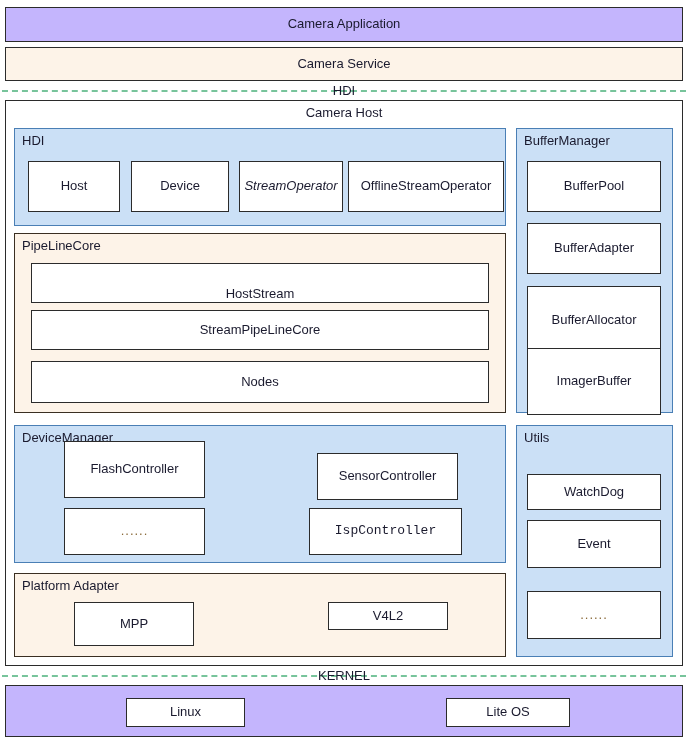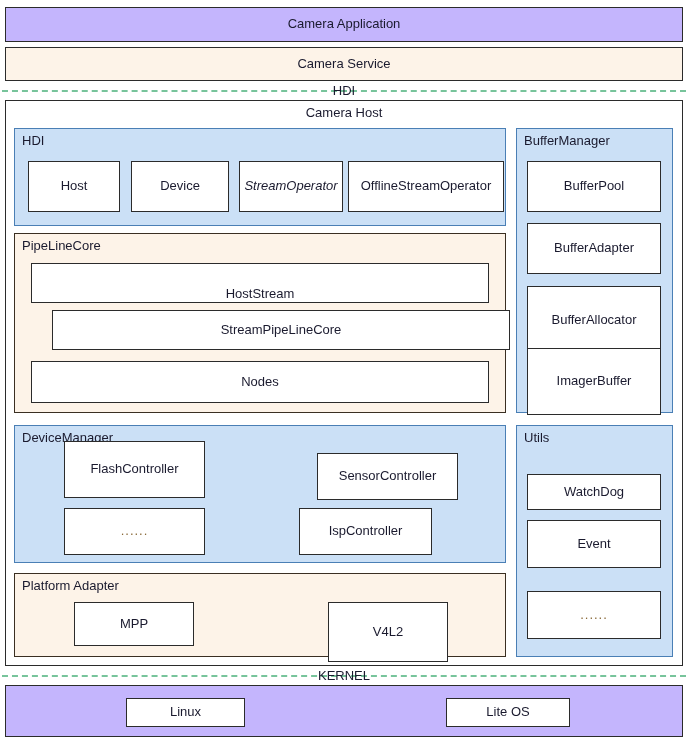--- a/index.html
+++ b/index.html
@@ -137,50 +137,50 @@
 <div class="box leaf" style="left:348px; top:161px; width:156px; height:51px;">
   <span>OfflineStreamOperator</span>
 </div>
 
 <div class="box panel-cream" style="left:14px; top:233px; width:492px; height:180px; display:block;">
   <span class="panel-label">PipeLineCore</span>
 </div>
 <div class="box leaf" style="left:31px; top:263px; width:458px; height:40px;align-items:flex-end;">
   <span>HostStream</span>
 </div>
-<div class="box leaf" style="left:31px; top:310px; width:458px; height:40px;margin-left:21px;">
+<div class="box leaf" style="left:31px; top:310px; width:458px; height:40px;">
   <span>StreamPipeLineCore</span>
 </div>
 <div class="box leaf" style="left:31px; top:361px; width:458px; height:42px;">
   <span>Nodes</span>
 </div>
 
 <div class="box panel-blue" style="left:14px; top:425px; width:492px; height:138px; display:block;">
   <span class="panel-label">DeviceManager</span>
 </div>
 <div class="box leaf" style="left:64px; top:441px; width:141px; height:57px;">
   <span>FlashController</span>
 </div>
 <div class="box leaf" style="left:317px; top:453px; width:141px; height:47px;">
   <span>SensorController</span>
 </div>
 <div class="box leaf" style="left:64px; top:508px; width:141px; height:47px;">
   <span class="dots">......</span>
 </div>
-<div class="box leaf" style="left:299px; top:508px; width:133px; height:47px;">
+<div class="box leaf" style="left:309px; top:508px; width:153px; height:47px;font-family:Liberation Mono, monospace;">
   <span>IspController</span>
 </div>
 
 <div class="box panel-cream" style="left:14px; top:573px; width:492px; height:84px; display:block;">
   <span class="panel-label">Platform Adapter</span>
 </div>
 <div class="box leaf" style="left:74px; top:602px; width:120px; height:44px;">
   <span>MPP</span>
 </div>
-<div class="box leaf" style="left:328px; top:602px; width:120px; height:60px;">
+<div class="box leaf" style="left:328px; top:602px; width:120px; height:28px;">
   <span>V4L2</span>
 </div>
 
 <div class="box panel-blue" style="left:516px; top:128px; width:157px; height:285px; display:block;">
   <span class="panel-label">BufferManager</span>
 </div>
 <div class="box leaf" style="left:527px; top:161px; width:134px; height:51px;">
   <span>BufferPool</span>
 </div>
 <div class="box leaf" style="left:527px; top:223px; width:134px; height:51px;">

